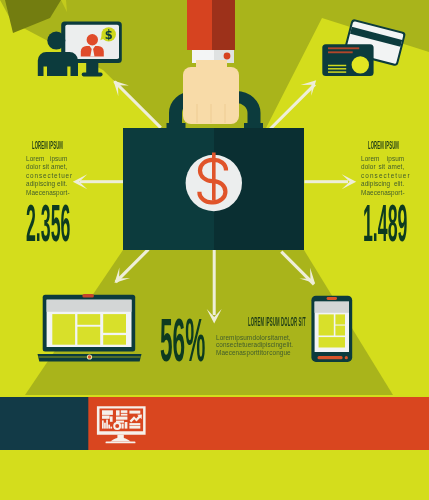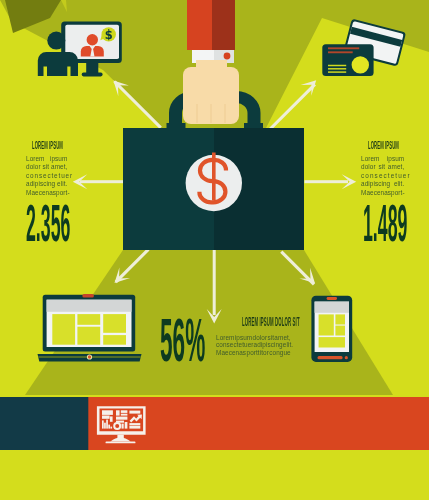--- a/index.html
+++ b/index.html
@@ -107,21 +107,21 @@
         <span>elit.</span>
       </div>
   <div class="j">
         <span>Maecenas</span>
         <span>port-</span>
       </div>
 </div>
 <div class="abs bignum" style="left:362.8px;top:205px;transform:scaleX(0.355) scaleY(1.04)">1.489</div>
 
 <div class="abs bignum" style="left:160.4px;top:318px;transform:scaleX(0.452) scaleY(1.22)">56%</div>
-<div class="abs" style="left:242px;top:315.2px;width:120px">
+<div class="abs" style="left:248px;top:315.2px;width:120px">
   <div class="panel-head" style="width:156px;font-size:11.3px">Lorem ipsum dolor sit</div>
 </div>
 <div class="abs panel-body" style="left:215.9px;top:333.5px;width:89px;line-height:7.8px">
   <div class="j">
         <span>Lorem</span>
         <span>ipsum</span>
         <span>dolor</span>
         <span>sit</span>
         <span>amet,</span>
       </div>

